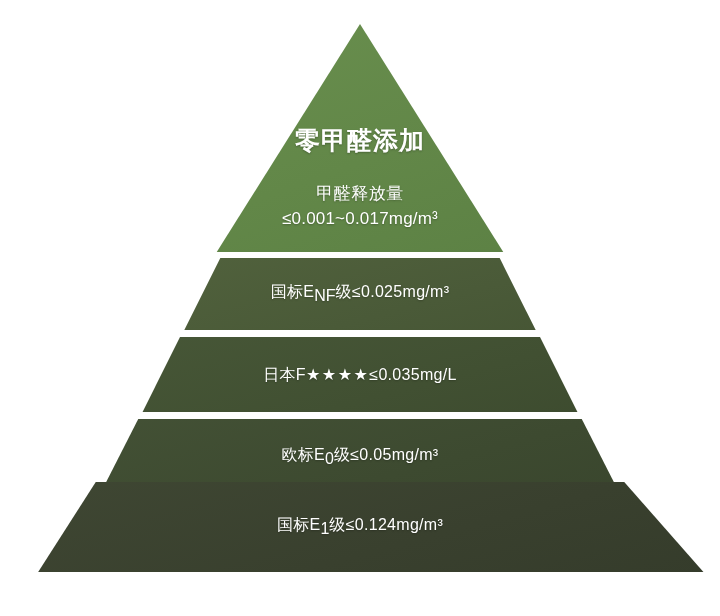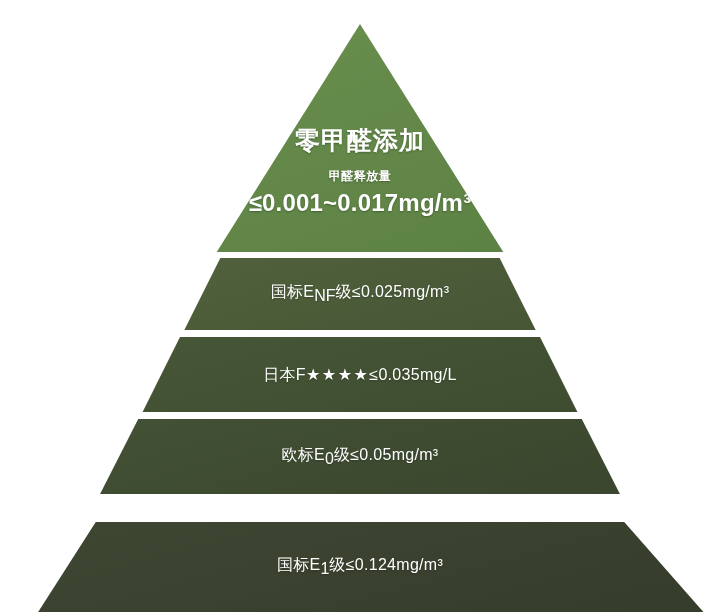--- a/index.html
+++ b/index.html
@@ -59,43 +59,43 @@
     clip-path: polygon(25.0% 0, 75.0% 0, 80.2% 100%, 19.8% 100%);
   }
   
   #tier-4 {
     top: 419px;
     height: 75px;
     clip-path: polygon(19.2% 0, 80.8% 0, 86.1% 100%, 13.9% 100%);
   }
   
   #tier-5 {
-    top: 522px;
+    top: 482px;
     height: 90px;
     clip-path: polygon(13.3% 0, 86.7% 0, 97.7% 100%, 5.3% 100%);
   }
 
   .tier-1-heading {
     font-size: 25px;
     font-weight: bold;
     line-height: 1.30;
     letter-spacing: 1px;
     text-shadow: 0 1px 2px rgba(0,0,0,0.28);
   }
   .tier-1-sub {
-    font-size: 12px;
-    font-weight: bold;
+    font-size: 17px;
+    font-weight: normal;
     line-height: 1.25;
-    margin-top: 12px;
+    margin-top: 26px;
     letter-spacing: 0.5px;
     text-shadow: 0 1px 2px rgba(0,0,0,0.28);
   }
   .tier-1-value {
-    font-size: 24px;
-    font-weight: 700;
+    font-size: 17px;
+    font-weight: 400;
     line-height: 1.2;
     margin-top: 5px;
     letter-spacing: 0.2px;
     text-shadow: 0 1px 2px rgba(0,0,0,0.28);
   }
   .tier-line {
     font-size: 16px;
     font-weight: 400;
     line-height: 1.2;
     letter-spacing: 0.3px;

